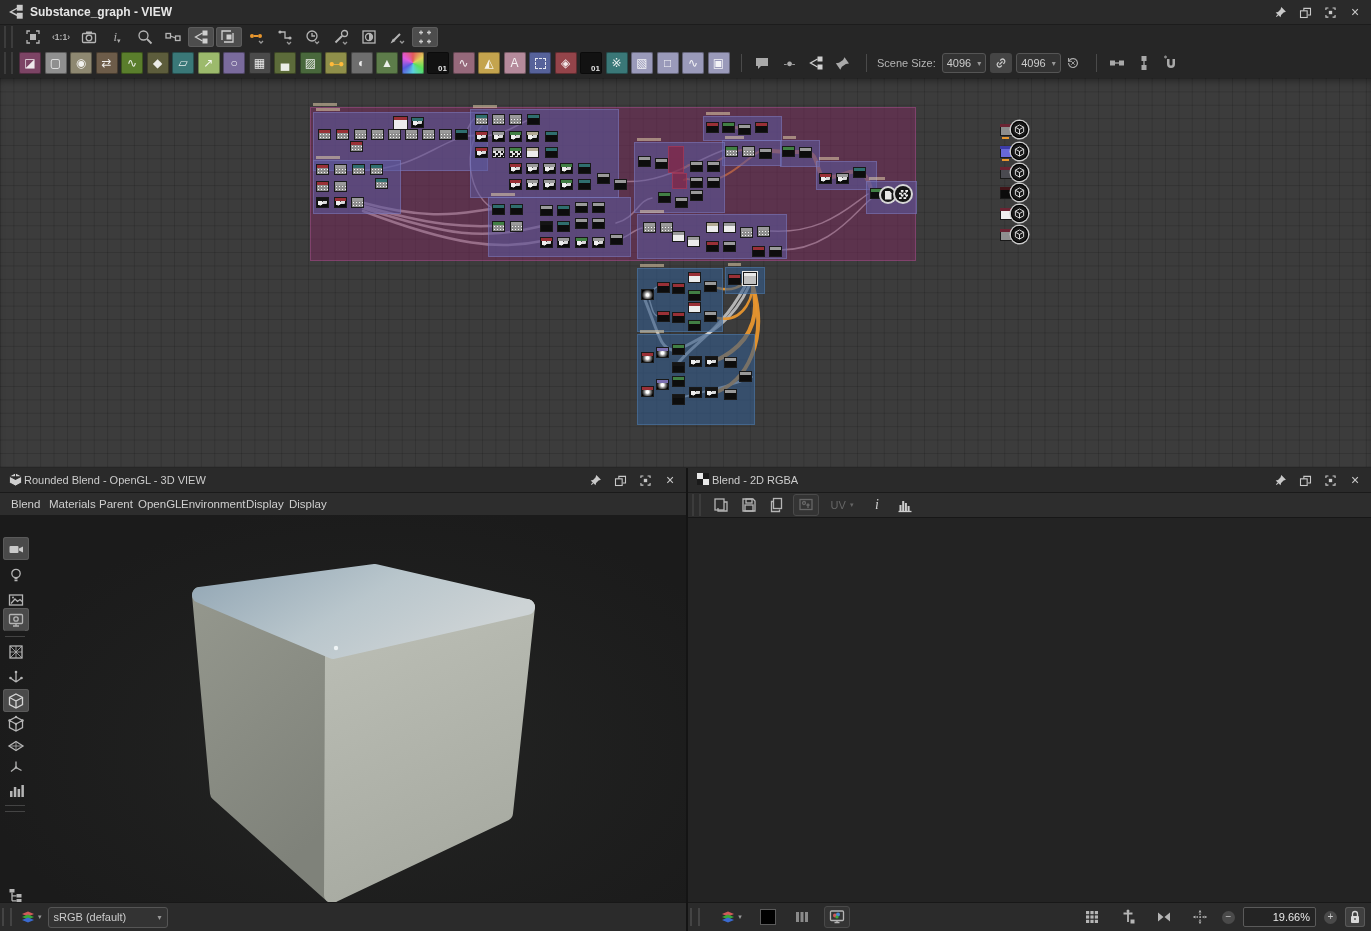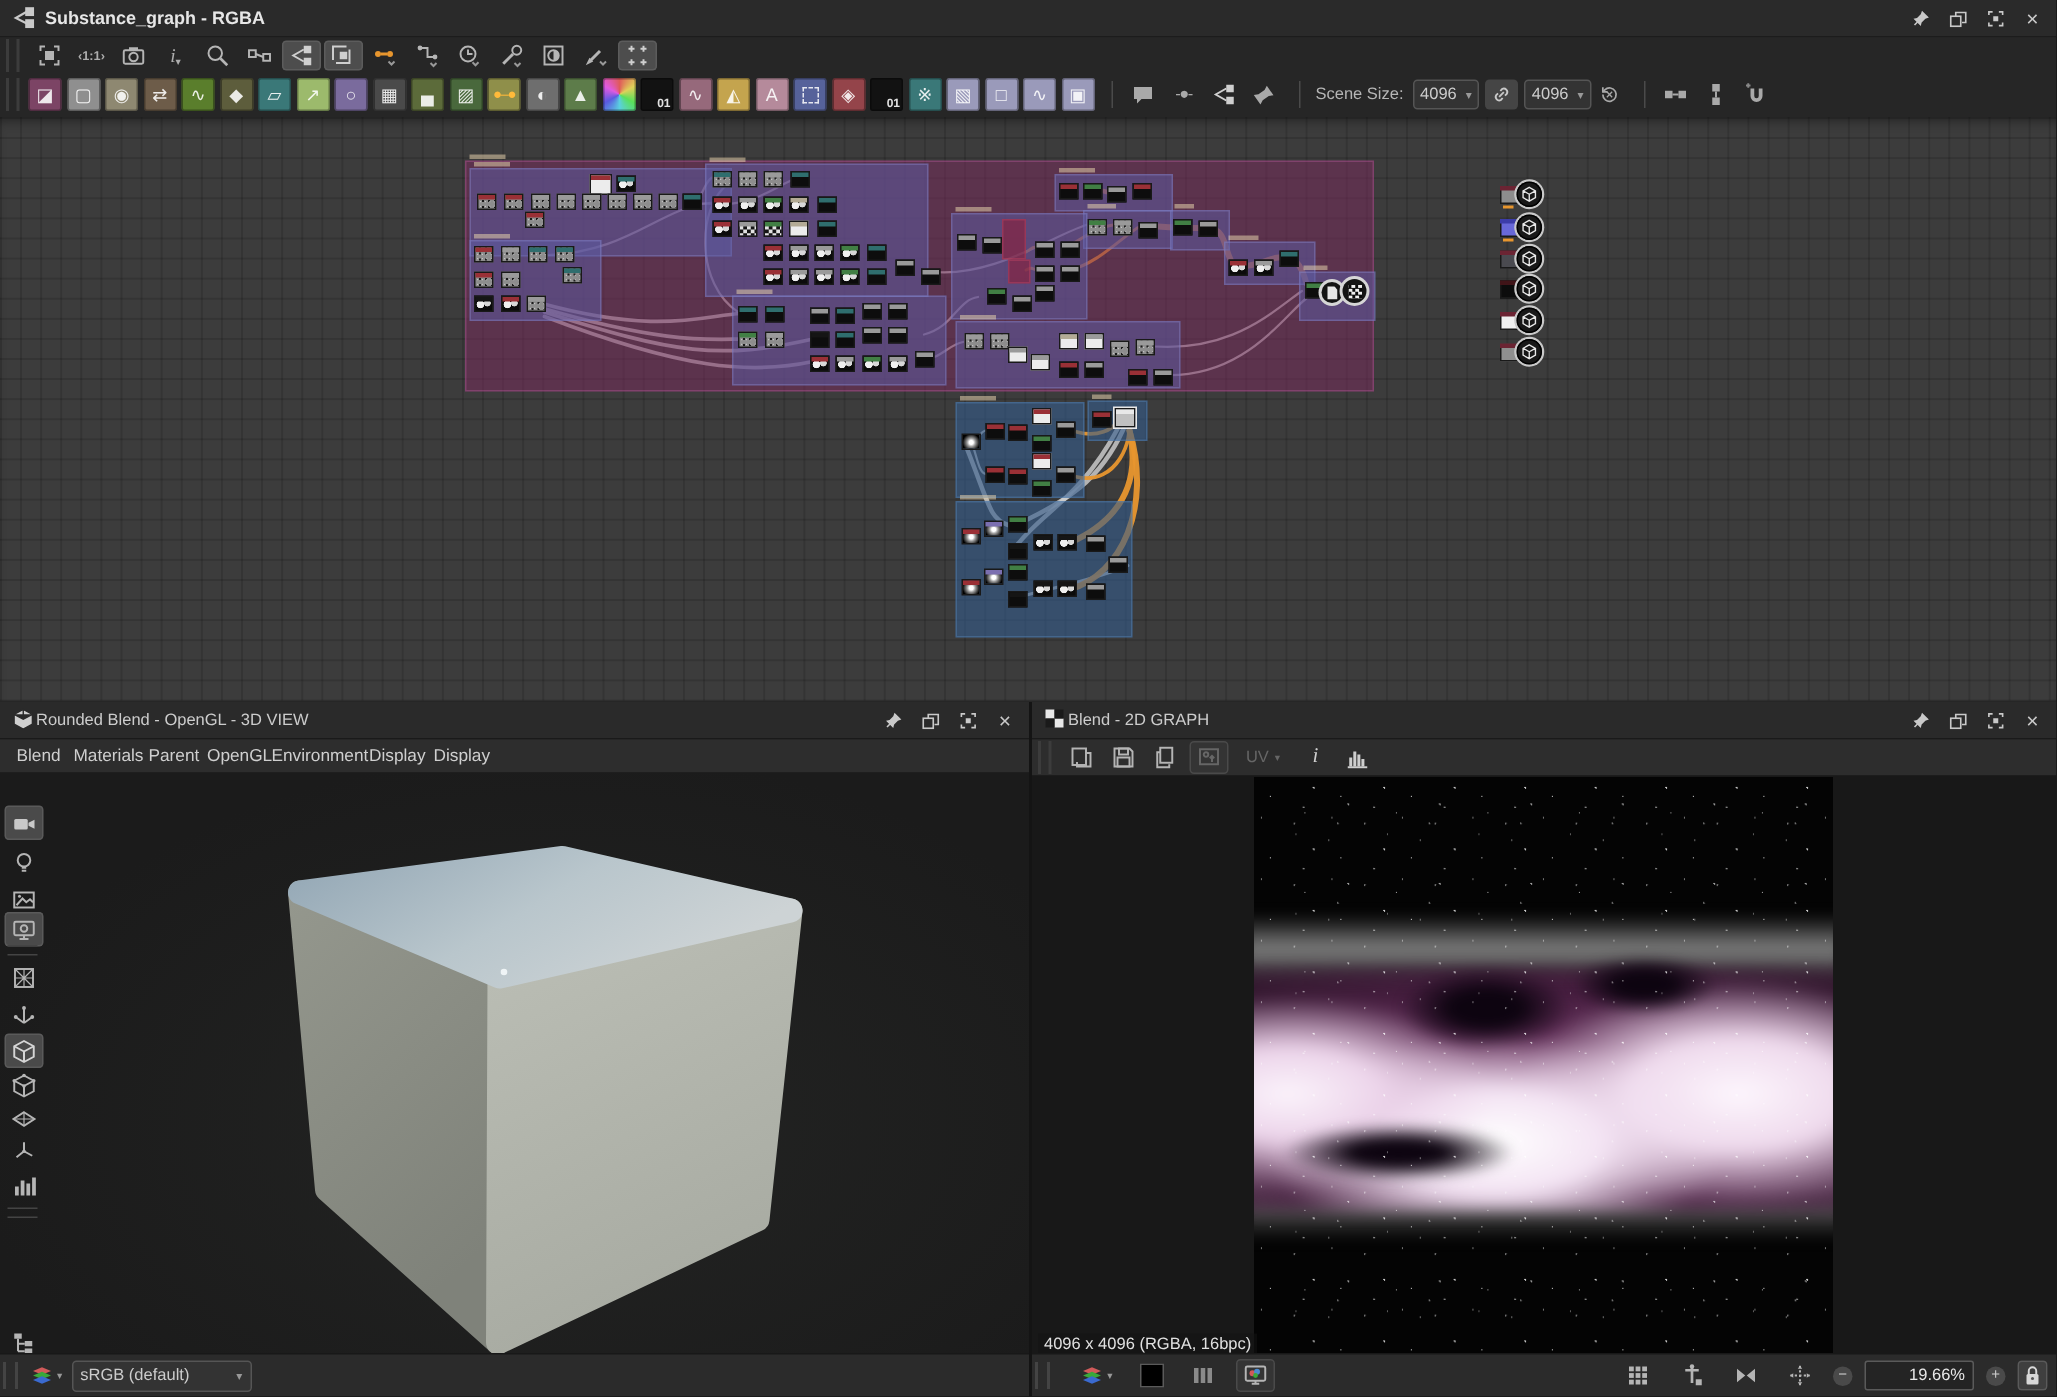--- a/index.html
+++ b/index.html
@@ -107,21 +107,21 @@
     <div class="titlebar">
       <span class="wicon">
         <svg width="16" height="16" viewBox="0 0 16 16">
             <g stroke="#c9c9c9" stroke-width="1.4" fill="#c9c9c9">
               <rect x="9.5" y="1.5" width="4.5" height="4.5" fill="#c9c9c9"></rect>
               <rect x="9.5" y="9.5" width="4.5" height="4.5"></rect>
               <path d="M9.5 4 L2.5 8 L9.5 11.5" fill="none"></path>
             </g>
           </svg>
       </span>
-      <span class="wtitle">Substance_graph - RGBA</span>
+      <span class="wtitle">Substance_graph - VIEW</span>
       <span class="wctrls" style="right:8px" id="gw-ctrls">
           <span class="wctrl">
             <svg width="15" height="15" viewBox="0 0 18 18" fill="none" stroke="#b5b5b5" stroke-width="1.3">
               <path d="M10 2.5 l5.5 5.5 -2.8 1 -3 3 -0.7 2.8 -5.8-5.8 2.8-0.7 3-3 z" fill="#c9c9c9" stroke="none"></path>
               <path d="M4 14 L7 11" stroke="#c9c9c9"></path>
             </svg>
           </span>
           <span class="wctrl">
             <svg width="15" height="15" viewBox="0 0 18 18" fill="none" stroke="#b5b5b5" stroke-width="1.3">
               <rect x="3" y="7" width="8" height="8" stroke="#c9c9c9"></rect>
@@ -1038,21 +1038,21 @@
   <div class="panel" id="p2d">
     <div class="ptitle">
       <span class="wicon">
         <svg width="14" height="14" viewBox="0 0 14 14">
             <rect x="1" y="1" width="6" height="6" fill="#e8e8e8"></rect>
             <rect x="7" y="7" width="6" height="6" fill="#e8e8e8"></rect>
             <rect x="7" y="1" width="6" height="6" fill="#1a1a1a"></rect>
             <rect x="1" y="7" width="6" height="6" fill="#1a1a1a"></rect>
           </svg>
       </span>
-      <span class="wtitle">Blend - 2D GRAPH</span>
+      <span class="wtitle">Blend - 2D RGBA</span>
       <span class="wctrls" style="right:8px" id="v2-ctrls">
           <span class="wctrl">
             <svg width="15" height="15" viewBox="0 0 18 18" fill="none" stroke="#b5b5b5" stroke-width="1.3">
               <path d="M10 2.5 l5.5 5.5 -2.8 1 -3 3 -0.7 2.8 -5.8-5.8 2.8-0.7 3-3 z" fill="#c9c9c9" stroke="none"></path>
               <path d="M4 14 L7 11" stroke="#c9c9c9"></path>
             </svg>
           </span>
           <span class="wctrl">
             <svg width="15" height="15" viewBox="0 0 18 18" fill="none" stroke="#b5b5b5" stroke-width="1.3">
               <rect x="3" y="7" width="8" height="8" stroke="#c9c9c9"></rect>
@@ -1108,33 +1108,20 @@
         <span class="t2btn">
           <svg width="18" height="18" viewBox="0 0 18 18" fill="none" stroke="#b5b5b5" stroke-width="1.3">
             <path d="M2.5 15.5 h13" stroke="#cfcfcf"></path>
             <rect x="3.5" y="9" width="2" height="6" fill="#cfcfcf" stroke="none"></rect>
             <rect x="6.2" y="5" width="2" height="10" fill="#cfcfcf" stroke="none"></rect>
             <rect x="8.9" y="7" width="2" height="8" fill="#cfcfcf" stroke="none"></rect>
             <rect x="11.6" y="10" width="2" height="5" fill="#cfcfcf" stroke="none"></rect>
           </svg>
         </span>
       </div>
-    <div id="vp2d">
-      <div id="tex">
-        <div class="grayband" style="top:24%;height:13%;background:linear-gradient(rgba(120,120,120,0),rgba(150,150,150,.85) 45%,rgba(120,120,120,.75) 65%,rgba(60,60,60,0))"></div>
-        <div class="grayband" style="top:63%;height:17%;background:linear-gradient(rgba(120,120,120,0),rgba(145,145,145,.8) 40%,rgba(110,110,110,.7) 70%,rgba(40,40,40,0))"></div>
-        <div class="nebula"></div>
-        <div class="darkwave" style="left:25%;top:33%;width:30%;height:14%"></div>
-        <div class="darkwave" style="left:55%;top:31%;width:25%;height:10%"></div>
-        <div class="darkwave" style="left:5%;top:60%;width:40%;height:10%"></div>
-        <div class="stars"></div>
-        <div class="stars s2" style="transform:translate(23px,11px)"></div>
-      </div>
-      <div id="status2d">4096 x 4096 (RGBA, 16bpc)</div>
-    </div>
     <div class="bbar">
       <span class="bgrip"></span>
       <span id="b2l" style="display:flex;align-items:center;gap:6px;margin-left:6px">
           <span class="t2btn" style="width: 30px;">
             <svg width="18" height="16" viewBox="0 0 18 16">
               <path d="M2 5 L8 2.5 L14 5 L8 7.5 Z" fill="#d05a5a"></path>
               <path d="M2 8 L8 5.5 L14 8 L8 10.5 Z" fill="#3aa83a"></path>
               <path d="M2 11 L8 8.5 L14 11 L8 13.5 Z" fill="#3a6ad0"></path>
             </svg>
             <span style="font-size:7px;color:#999">▾</span>

